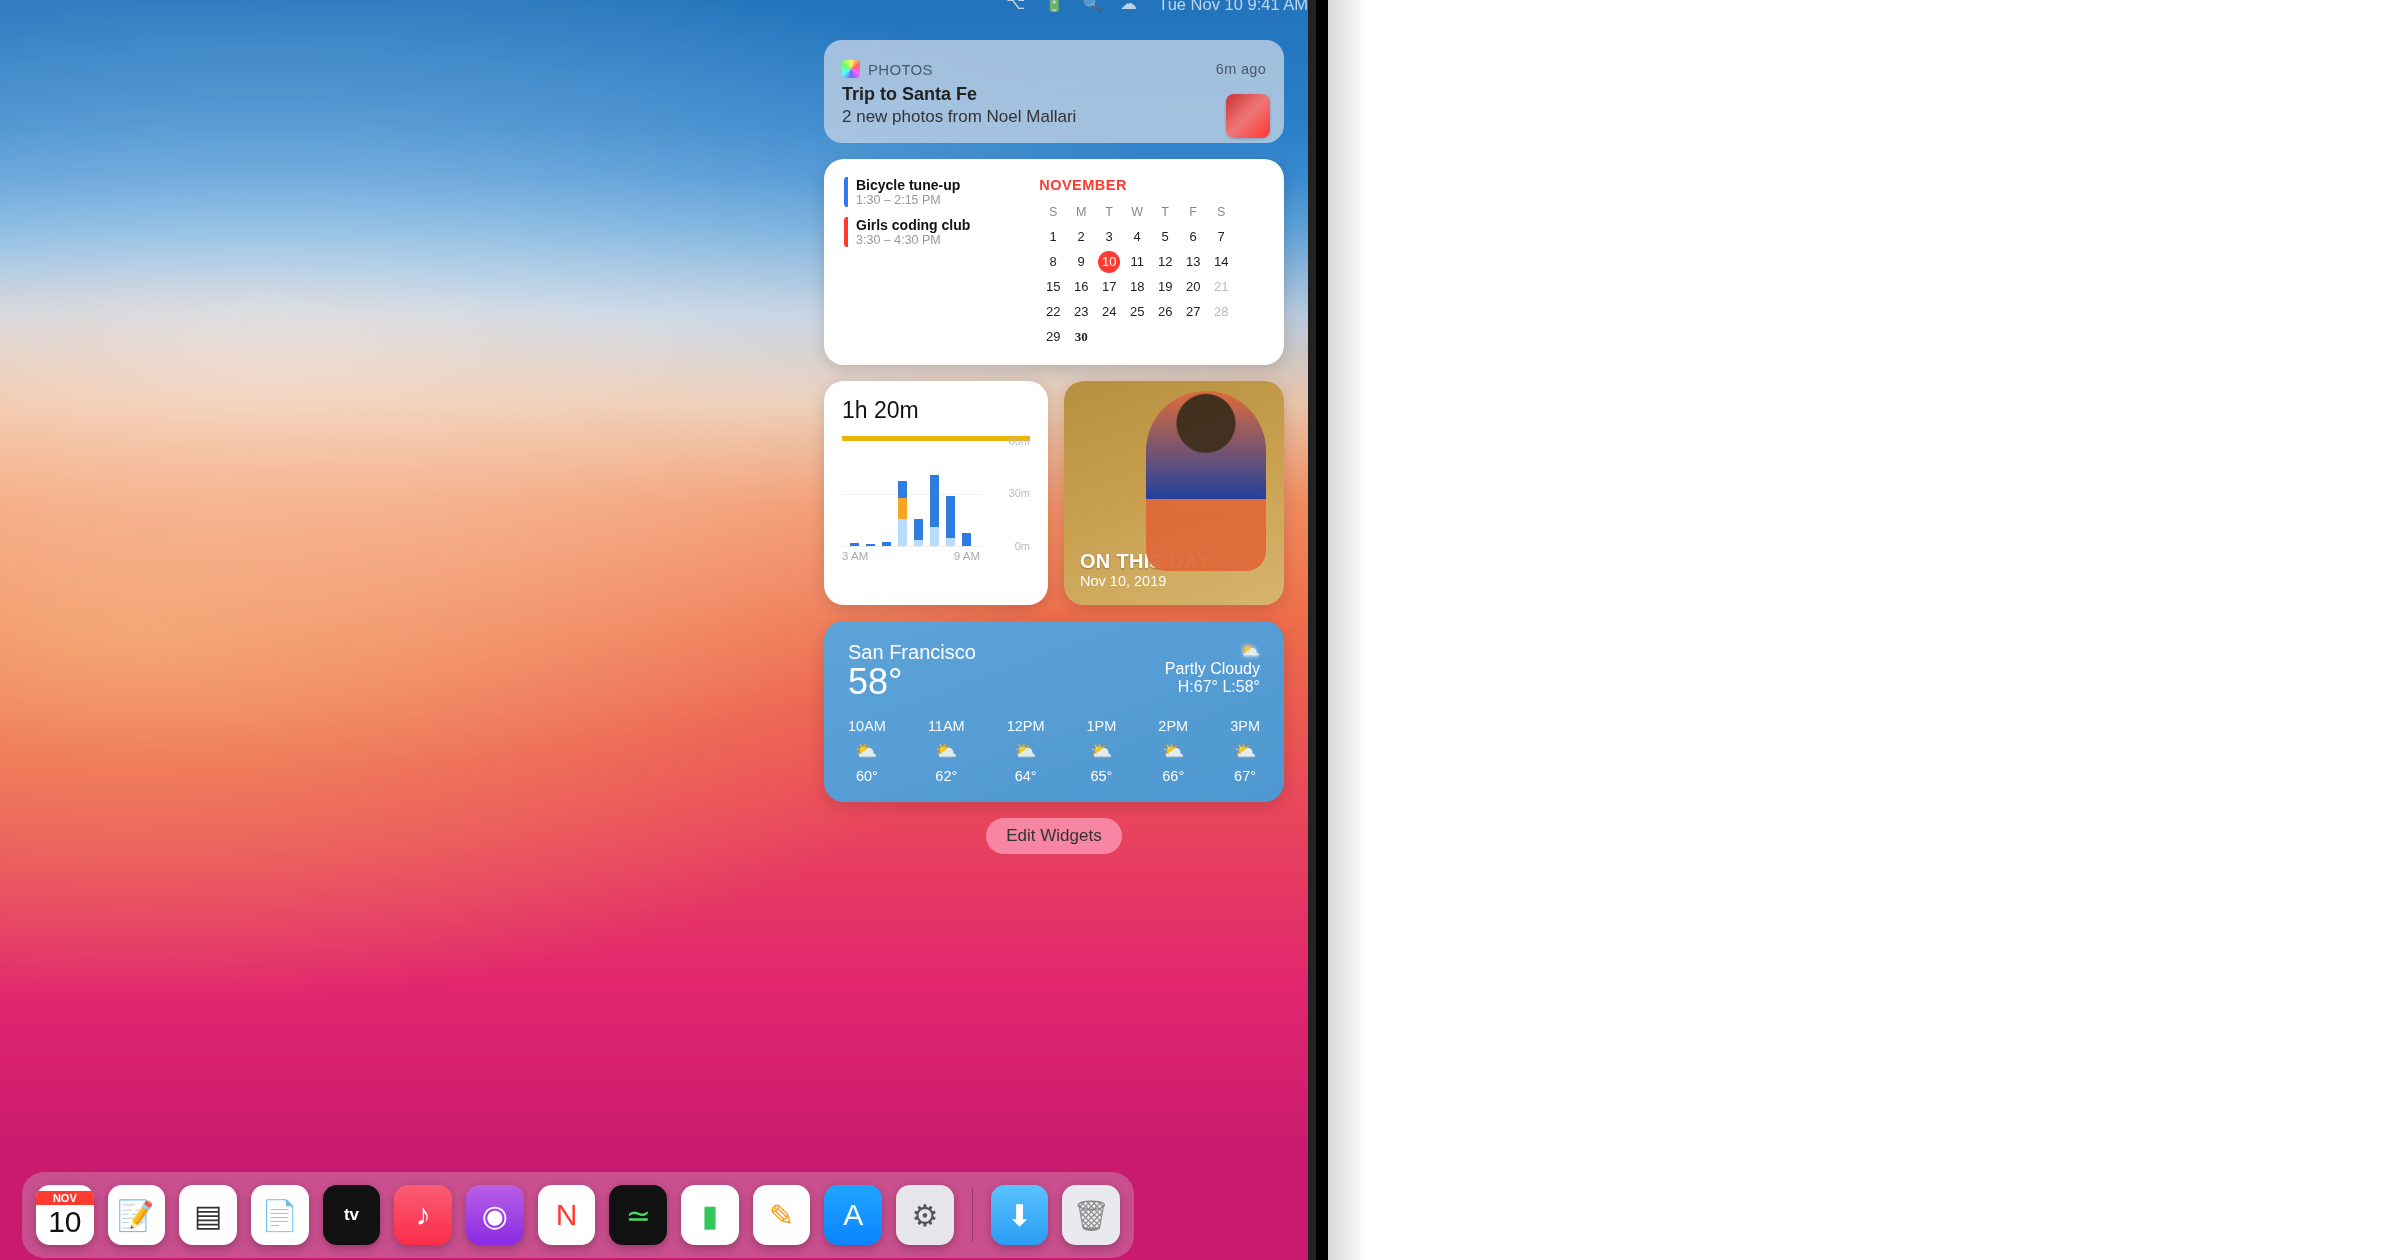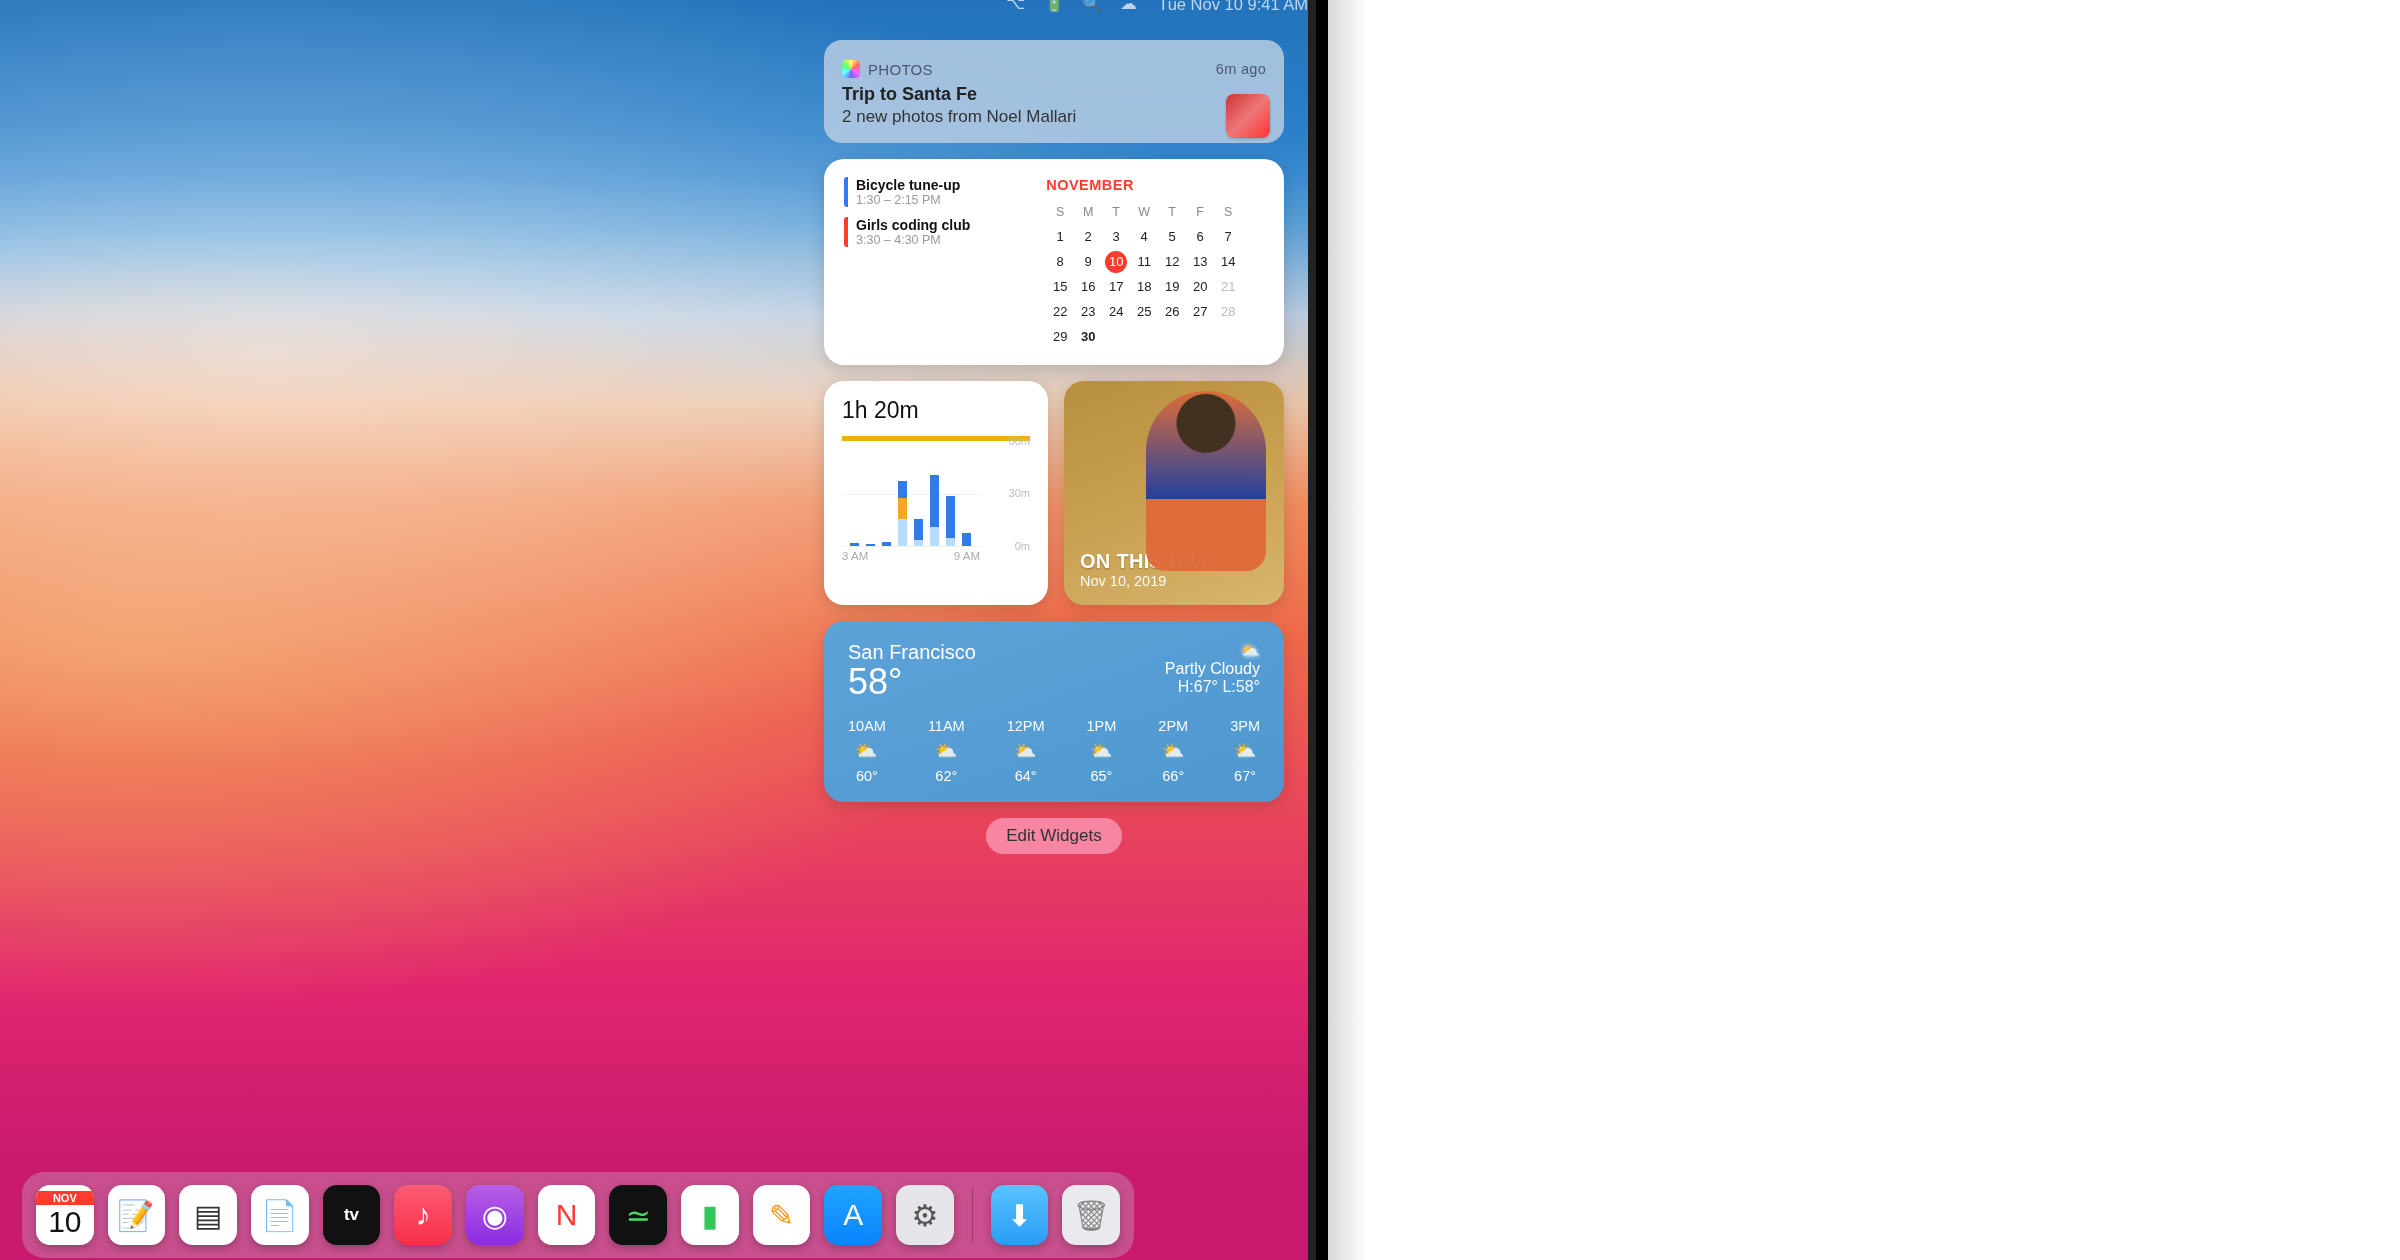--- a/index.html
+++ b/index.html
@@ -25,34 +25,34 @@
   .notif-hdr { display:flex; align-items:center; gap:8px; font-size:15px; color:rgba(60,70,90,0.85); letter-spacing:0.3px; }
   .notif-hdr .app { font-weight:500; }
   .notif-hdr .ago { margin-left:auto; font-size:14.5px; }
   .notif-title { font-weight:600; font-size:18px; margin-top:6px; color:#222; }
   .notif-body { font-size:17px; color:#333; margin-top:2px; }
   .photo-thumb { position:absolute; right:14px; top:54px; width:44px; height:44px; border-radius:8px; background:linear-gradient(135deg,#c33,#e77,#f33); box-shadow:0 1px 3px rgba(0,0,0,0.2); }
   .notif-icon { width:18px; height:18px; border-radius:4px; display:inline-block; }
 
   .widget { background:#fff; border-radius:20px; box-shadow:0 4px 16px rgba(0,0,0,0.15); }
 
-  .calendar-w { display:flex; padding:18px 20px 16px; gap:9px; }
+  .calendar-w { display:flex; padding:18px 20px 16px; gap:2px; }
   .cal-events { flex:0 0 46%; display:flex; flex-direction:column; gap:10px; }
   .cal-evt { border-left:4px solid #3478f6; padding-left:8px; border-radius:3px; }
   .cal-evt.red { border-left-color:#ff3b30; }
   .cal-evt .t { font-weight:600; font-size:14px; color:#111; }
   .cal-evt .tm { font-size:12.5px; color:#999; }
   .cal-grid { flex:1; }
   .cal-month { color:#ff3b30; font-weight:600; font-size:14.5px; letter-spacing:0.5px; margin-bottom:6px; }
   .cal-row { display:flex; }
   .cal-cell { width:28px; height:25px; display:flex; align-items:center; justify-content:center; font-size:13px; color:#222; }
   .cal-row.hdr .cal-cell { color:#888; font-size:12.5px; font-weight:500; }
   .cal-cell.gray { color:#bbb; }
   .cal-cell.today span { background:#ff3b30; color:#fff; border-radius:50%; width:22px; height:22px; display:flex; align-items:center; justify-content:center; }
-  .cal-cell.bold { font-weight:700; }
+  .cal-cell.bold { font-weight:700;font-family:Liberation Serif, serif; }
 
   .row-two { display:flex; gap:16px; }
   .screentime-w { flex:1; padding:16px 18px 12px; aspect-ratio:1/1; }
   .st-total { font-size:23px; font-weight:400; color:#111; }
   .st-chart { position:relative; height:110px; margin-top:12px; border-top:5px solid #eab308; }
   .st-grid { position:absolute; left:0; right:48px; height:1px; background:#f0f0f0; }
   .st-ylab { position:absolute; right:0; font-size:11px; color:#bbb; }
   .st-bars { position:absolute; left:8px; bottom:0; right:52px; display:flex; align-items:flex-end; gap:7px; height:100%; }
   .st-bar { width:9px; border-radius:2px 2px 0 0; background:#ddd; display:flex; flex-direction:column; justify-content:flex-end; }
   .seg { width:100%; }

